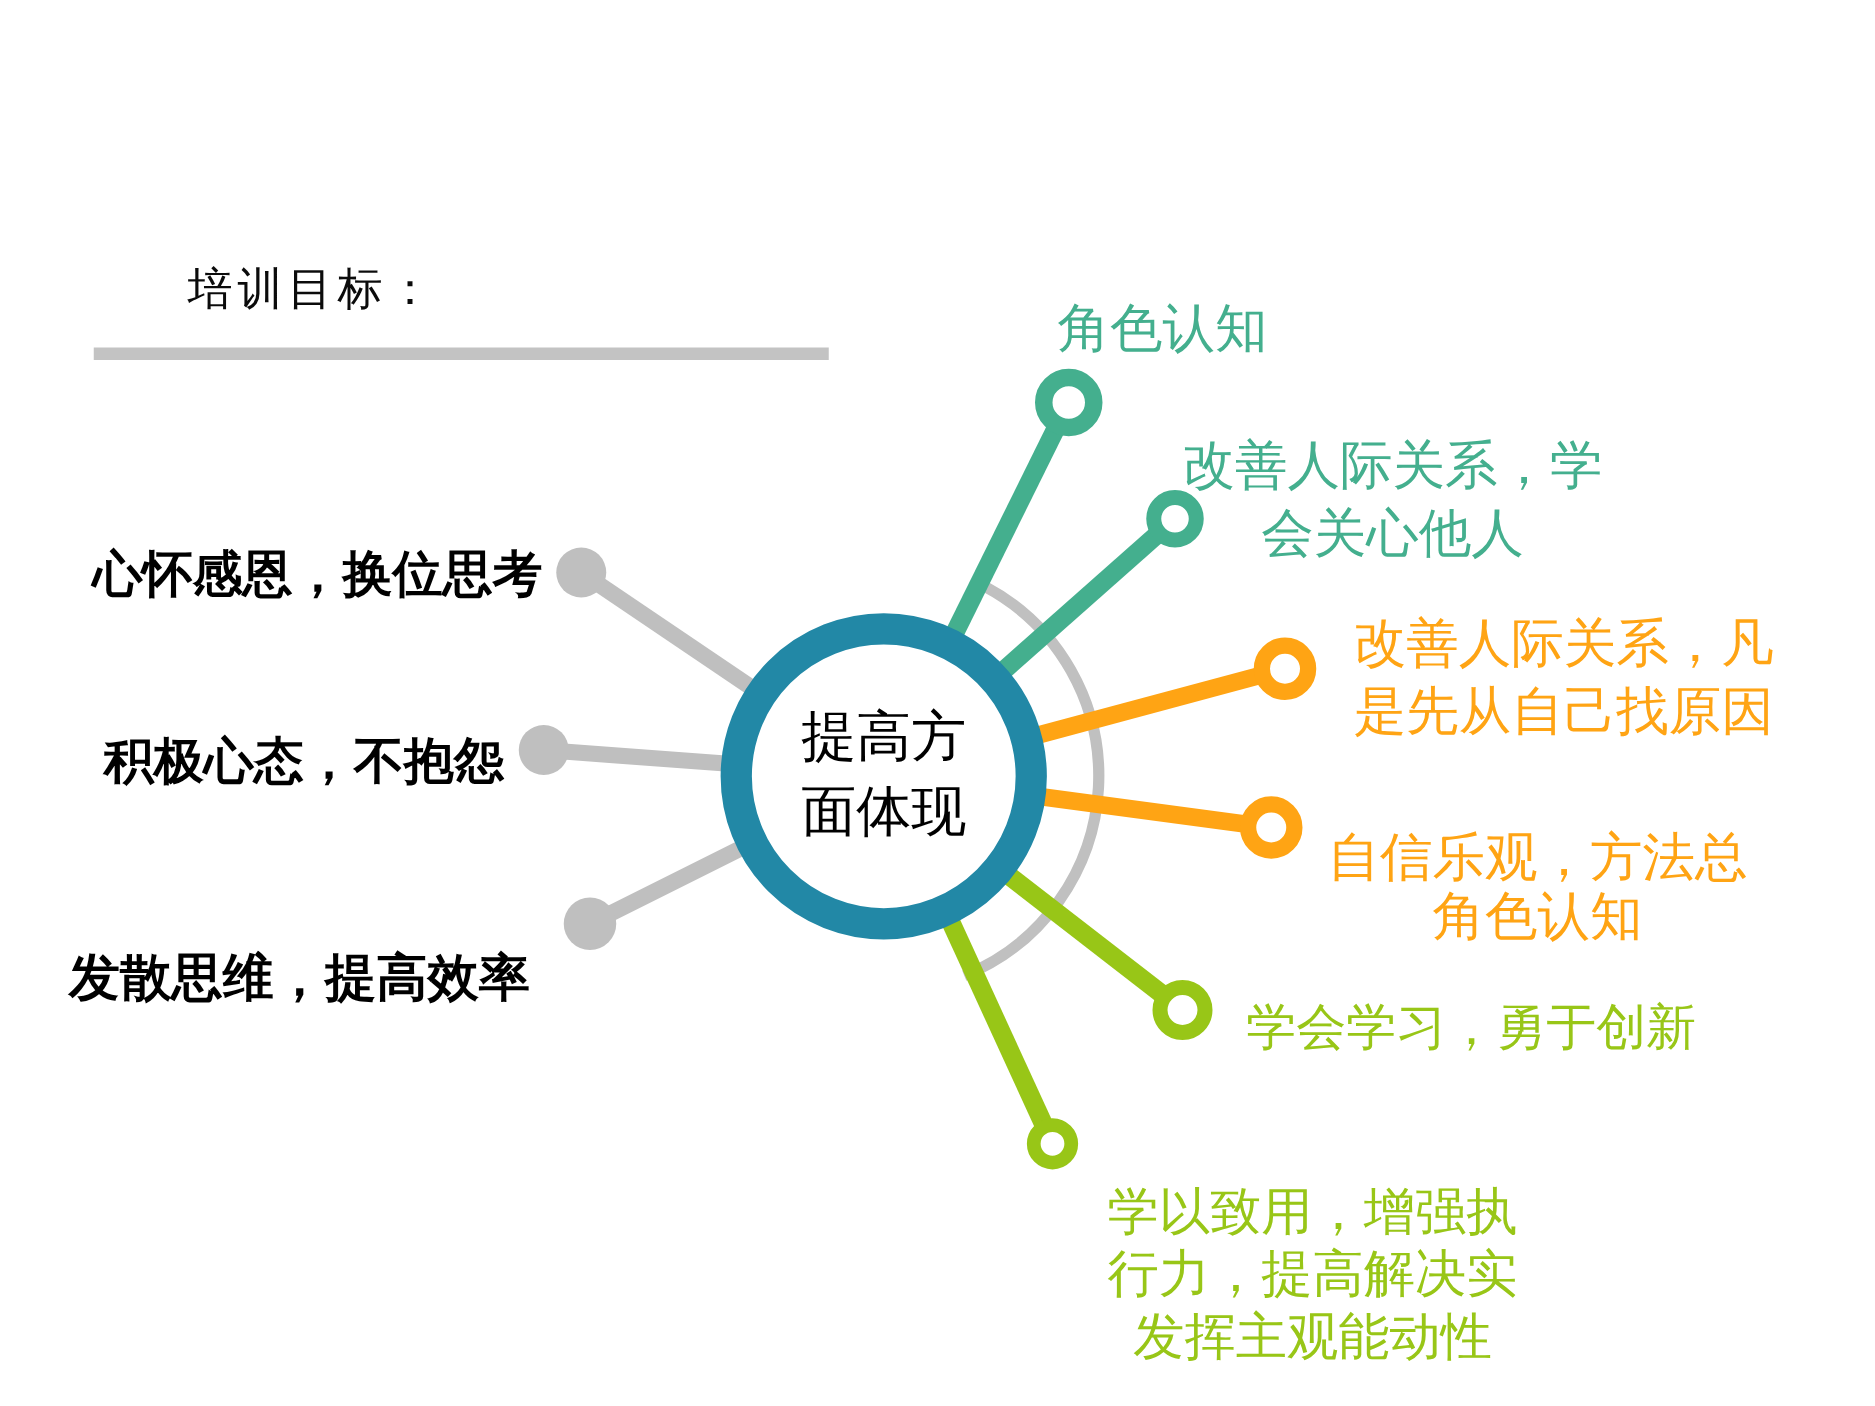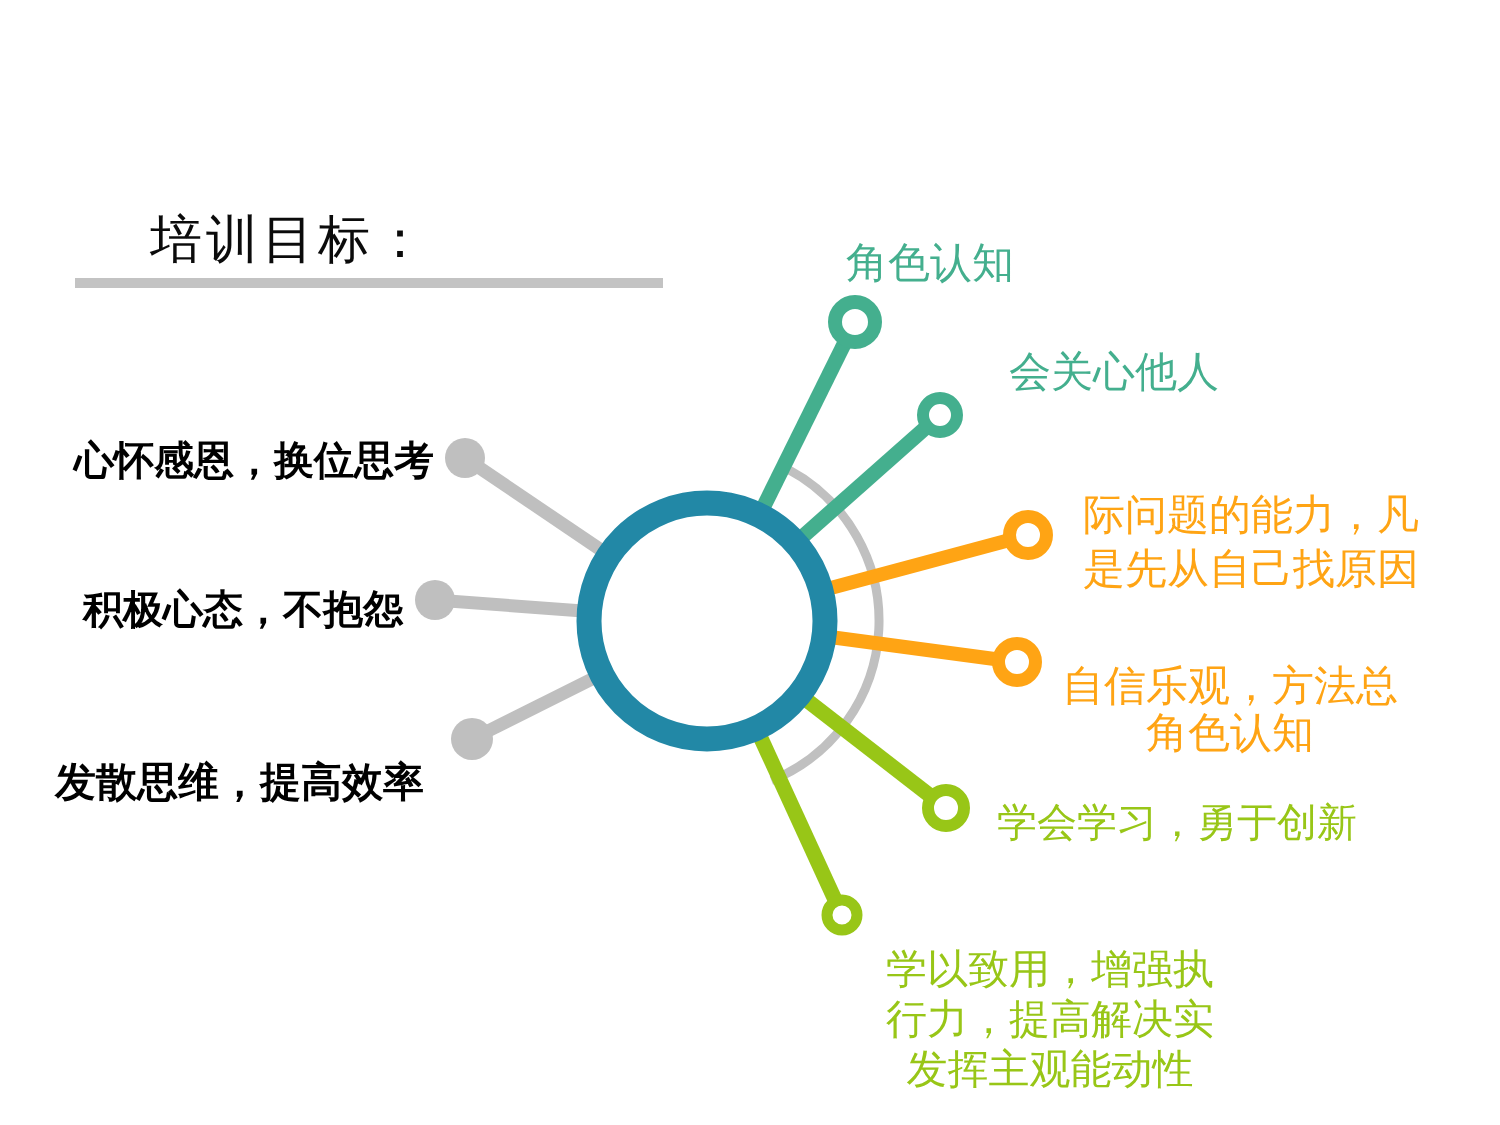--- a/index.html
+++ b/index.html
@@ -7,21 +7,21 @@
     position:relative;
     width:1500px;height:1125px;
     background:#ffffff;
     overflow:hidden;
     font-family:"Liberation Sans", sans-serif;
   }
   #diagram-svg{position:absolute;left:0;top:0;}
   .label{position:absolute;white-space:nowrap;line-height:1.15;}
   .title{
     left:150px;top:210px;
-    font-size:52px;color:#0b0b0b;letter-spacing:4px;font-weight:400;
+    font-size:36px;color:#0b0b0b;letter-spacing:4px;font-weight:400;
   }
   .underline-bar{
     position:absolute;left:75px;top:278px;width:588px;height:10px;
     background:#c3c3c3;
   }
   .left-label{color:#000;font-weight:700;font-size:40px;}
   .ll-1{left:74px;top:437px;}
   .ll-2{left:83px;top:586px;}
   .ll-3{left:55px;top:759px;font-size:41px;}
   .teal-text{color:#44af8e;}
@@ -70,32 +70,37 @@
     <line x1="759" y1="734" x2="842" y2="915" stroke="#98c617" stroke-width="15"></line>
     <circle cx="946" cy="808" r="18" fill="#ffffff" stroke="#98c617" stroke-width="12"></circle>
     <circle cx="842" cy="915" r="15" fill="#ffffff" stroke="#98c617" stroke-width="11"></circle>
 
     <circle cx="707" cy="621" r="118" fill="#ffffff" stroke="#2288a6" stroke-width="25"></circle>
   </svg>
 
   <div class="label title">培训目标：</div>
   <div class="underline-bar"></div>
 
+  <div class="label center-label">
+    <div>提高方</div>
+    <div>面体现</div>
+  </div>
 
   <div class="label left-label ll-2">积极心态，不抱怨</div>
   <div class="label left-label ll-1">心怀感恩，换位思考</div>
   <div class="label left-label ll-3">发散思维，提高效率</div>
 
   <div class="label rl teal-text rl-teal-1">角色认知</div>
   <div class="label rl teal-text rl-teal-2">
+    <div>改善人际关系，学</div>
     <div>会关心他人</div>
   </div>
 
   <div class="label rl orange-text rl-orange-1">
-    <div>际问题的能力，凡</div>
+    <div>改善人际关系，凡</div>
     <div>是先从自己找原因</div>
   </div>
   <div class="label rl orange-text rl-orange-2">
     <div>自信乐观，方法总</div>
     <div>角色认知</div>
   </div>
 
   <div class="label rl green-text rl-green-1">学会学习，勇于创新</div>
   <div class="label rl green-text rl-green-2">
     <div>学以致用，增强执</div>

